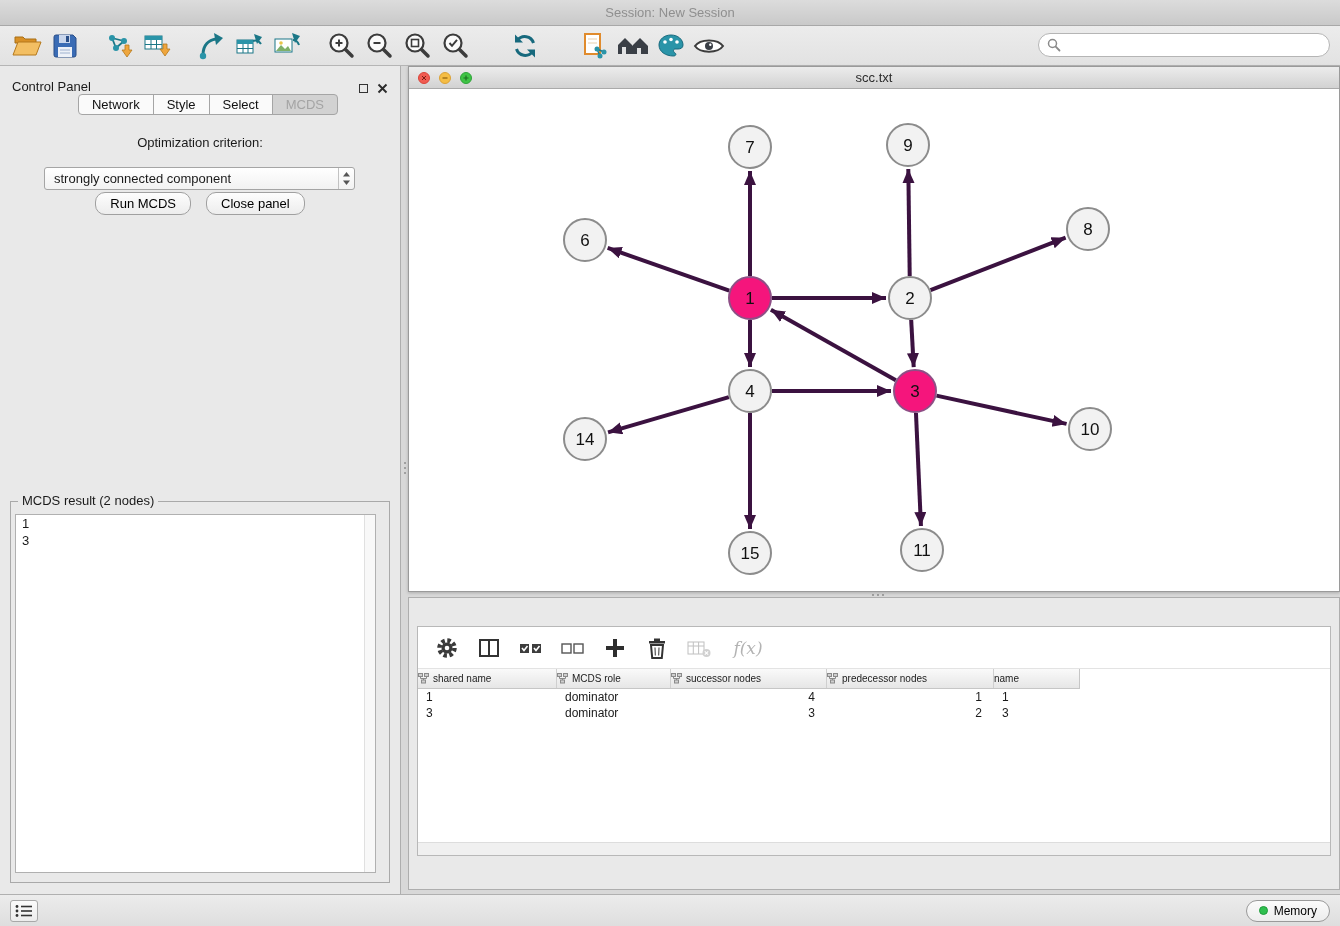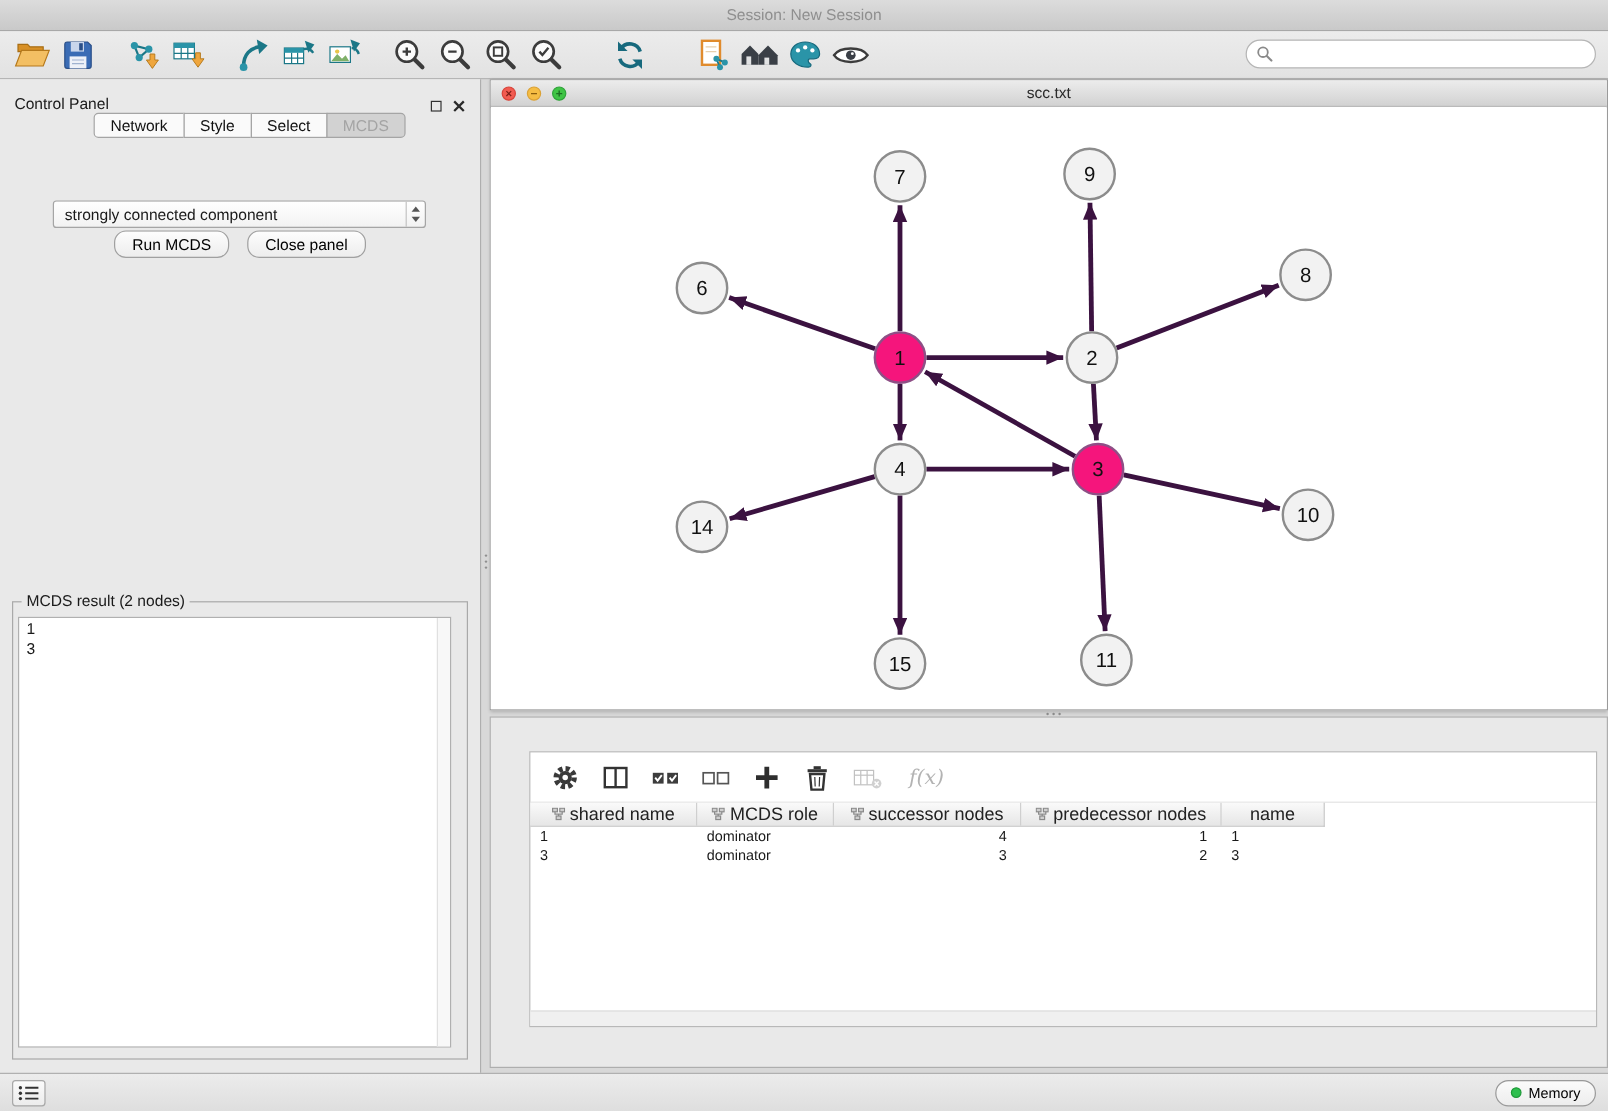--- a/index.html
+++ b/index.html
@@ -103,32 +103,32 @@
   .tl-green  { left:51px; background:#3fc445; border:1px solid #2fa33a; }
   .net-canvas { position:absolute; left:0; top:23px; width:930px; height:501px; background:#fff; }
   
   .table-panel {
     position:absolute; left:408px; top:597px; width:932px; height:293px;
     background:#e9e9e9; border:1px solid #aeaeae;
   }
   .tp-header { height:26px; display:flex; align-items:center; padding:0 12px; }
   .tp-inner {
     position:absolute; left:8px; right:8px; top:28px; bottom:33px;
-    background:#fff; border:1px solid #b8b8b8;margin-left:24px;
+    background:#fff; border:1px solid #b8b8b8;
   }
   .tp-toolbar { height:42px; display:flex; align-items:center; padding-left:16px; gap:16px;
     border-bottom:1px solid #e3e3e3; }
   .tp-tool { width:26px; height:26px; display:flex; align-items:center; justify-content:center;
     border:none; background:transparent; cursor:pointer; }
   .fx { font-family:"DejaVu Serif", serif; font-style:italic; color:#b3b3b3; font-size:17px; }
   .tp-thead { display:flex; height:20px; width:662px;
     background:linear-gradient(#fafafa,#e6e6e6); border-bottom:1px solid #c6c6c6;
     border-right:1px solid #c6c6c6; }
-  .th { display:flex; align-items:center; justify-content:center; gap:4px;
-    border-right:1px solid #cfcfcf; font-size:15px; color:#222; cursor:pointer; }
+  .th { display:flex; align-items:center; gap:4px;
+    border-right:1px solid #cfcfcf; font-size:10px; color:#222; cursor:pointer; }
   .th:last-child { border-right:none; }
   .tr { display:flex; height:16px; }
   .td { font-size:12px; line-height:16px; overflow:hidden; white-space:nowrap; }
   .td.left  { text-align:left;  padding-left:8px; }
   .td.right { text-align:right; padding-right:12px; }
   .tp-hscroll { position:absolute; left:0; right:0; bottom:0; height:13px;
     background:#f0f0f0; border-top:1px solid #ddd; }
   .tp-tabs { position:absolute; left:0; bottom:6px; width:100%;
     display:flex; justify-content:center; }
   
@@ -333,20 +333,21 @@
     <div class="tab">
         <span>Style</span>
       </div>
     <div class="tab">
         <span>Select</span>
       </div>
     <div class="tab active">
         <span>MCDS</span>
       </div>
   </div>
+  <div class="cp-opt-label">Optimization criterion:</div>
   <div class="dropdown">
     <span>strongly connected component</span>
     <span class="dd-stepper">
       <svg width="9" height="15" viewBox="0 0 9 15">
         <path d="M4.5 1L8 5.4H1z" fill="#555"></path>
         <path d="M4.5 14L1 9.6h7z" fill="#555"></path>
       </svg>
     </span>
   </div>
   <div class="cp-buttons">

